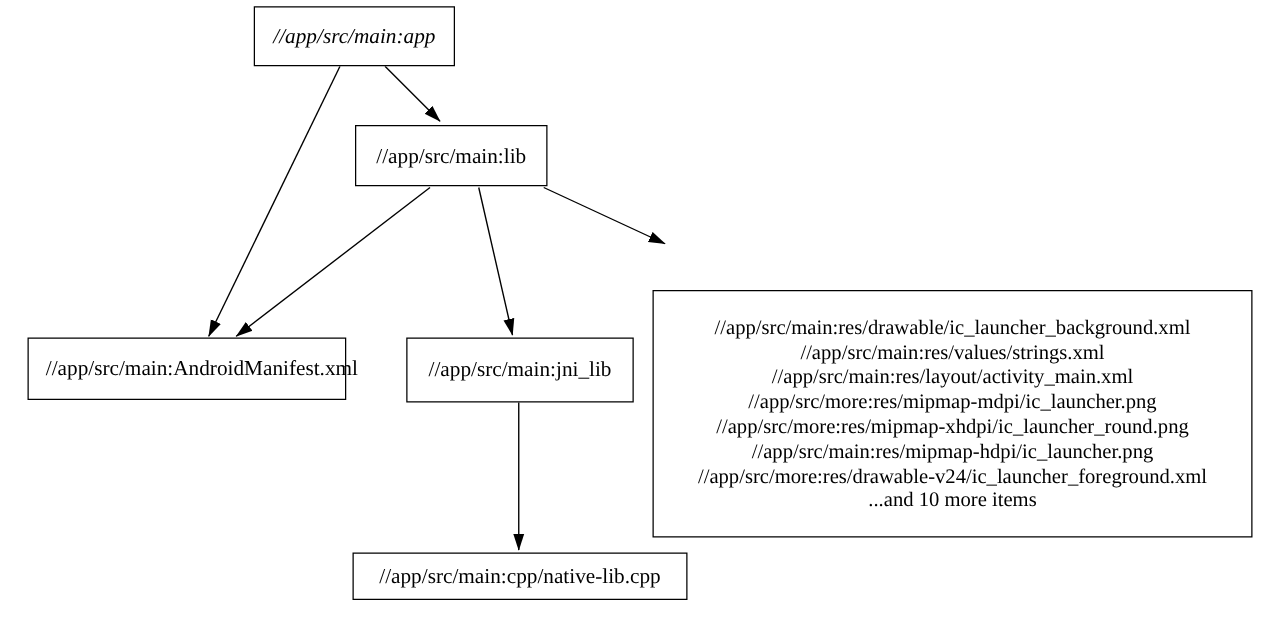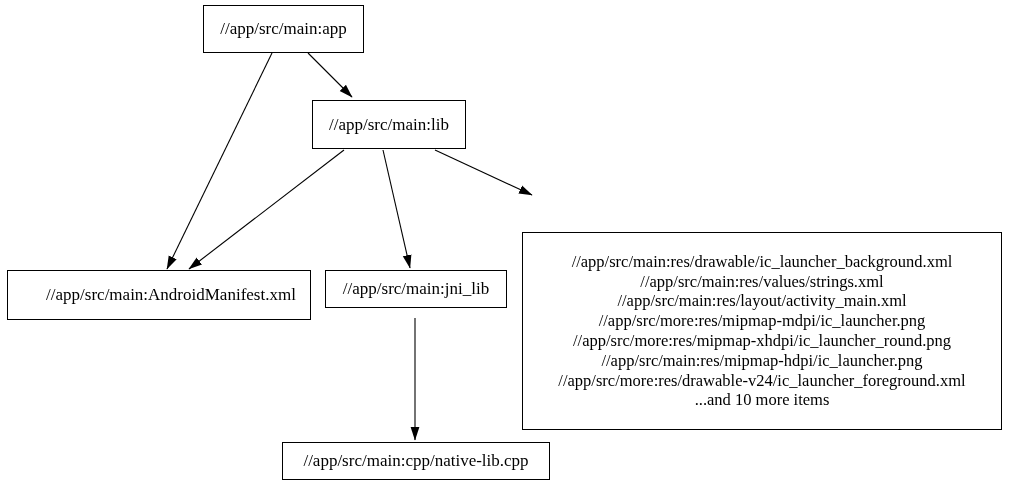--- a/index.html
+++ b/index.html
@@ -58,33 +58,33 @@
       </marker>
     </defs>
     <line x1="308" y1="53" x2="352" y2="97" marker-end="url(#arrow)"></line>
     <line x1="272" y1="53" x2="167" y2="269" marker-end="url(#arrow)"></line>
     <line x1="344" y1="150" x2="189" y2="269" marker-end="url(#arrow)"></line>
     <line x1="383" y1="150" x2="410" y2="268" marker-end="url(#arrow)"></line>
     <line x1="435" y1="150" x2="532" y2="195" marker-end="url(#arrow)"></line>
     <line x1="415" y1="318" x2="415" y2="440" marker-end="url(#arrow)"></line>
   </svg>
 
-  <div class="node" style="left:203px; top:5px; width:161px; height:48px;">
+  <div class="node" style="left:203px; top:5px; width:161px; height:48px;font-style:italic;">
     <span class="lbl">//app/src/main:app</span>
   </div>
 
-  <div class="node" style="left:312px; top:100px; width:154px; height:49px;">
+  <div class="node" style="left:284px; top:100px; width:154px; height:49px;">
     <span class="lbl">//app/src/main:lib</span>
   </div>
 
-  <div class="node" style="left:7px; top:270px; width:304px; height:50px;padding-left:24px;">
+  <div class="node" style="left:22px; top:270px; width:255px; height:50px;padding-left:24px;">
     <span class="lbl">//app/src/main:AndroidManifest.xml</span>
   </div>
 
-  <div class="node" style="left:325px; top:270px; width:182px; height:38px;">
+  <div class="node" style="left:325px; top:270px; width:182px; height:52px;">
     <span class="lbl">//app/src/main:jni_lib</span>
   </div>
 
   <div class="node multi" style="left:522px; top:197px; width:480px; height:198px;margin-top:35px;">
     <span class="lbl">//app/src/main:res/drawable/ic_launcher_background.xml</span>
     <span class="lbl">//app/src/main:res/values/strings.xml</span>
     <span class="lbl">//app/src/main:res/layout/activity_main.xml</span>
     <span class="lbl">//app/src/more:res/mipmap-mdpi/ic_launcher.png</span>
     <span class="lbl">//app/src/more:res/mipmap-xhdpi/ic_launcher_round.png</span>
     <span class="lbl">//app/src/main:res/mipmap-hdpi/ic_launcher.png</span>

